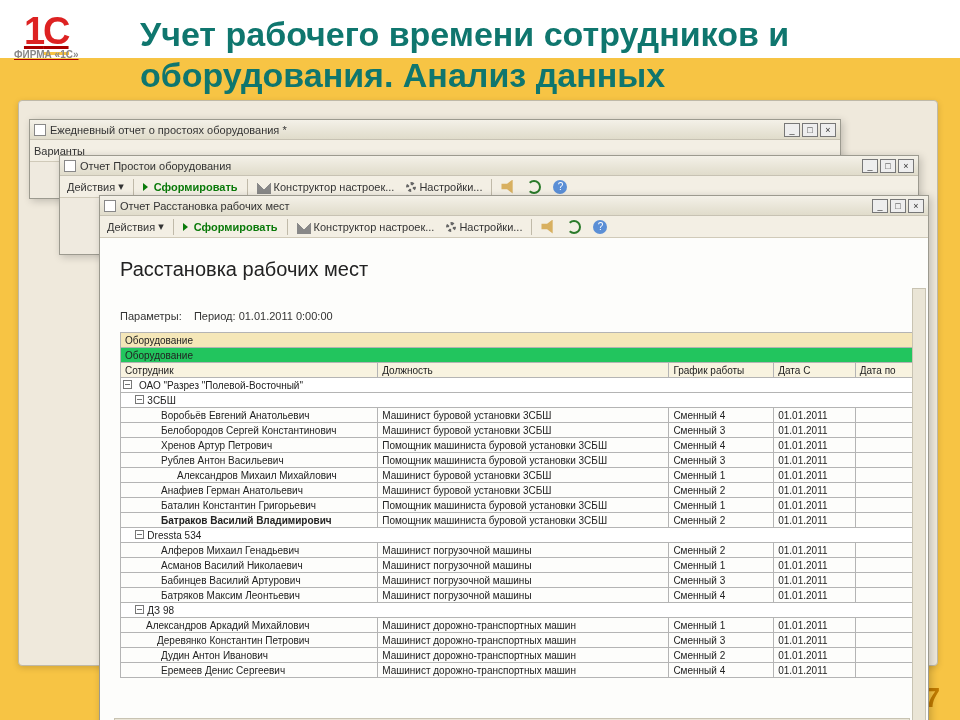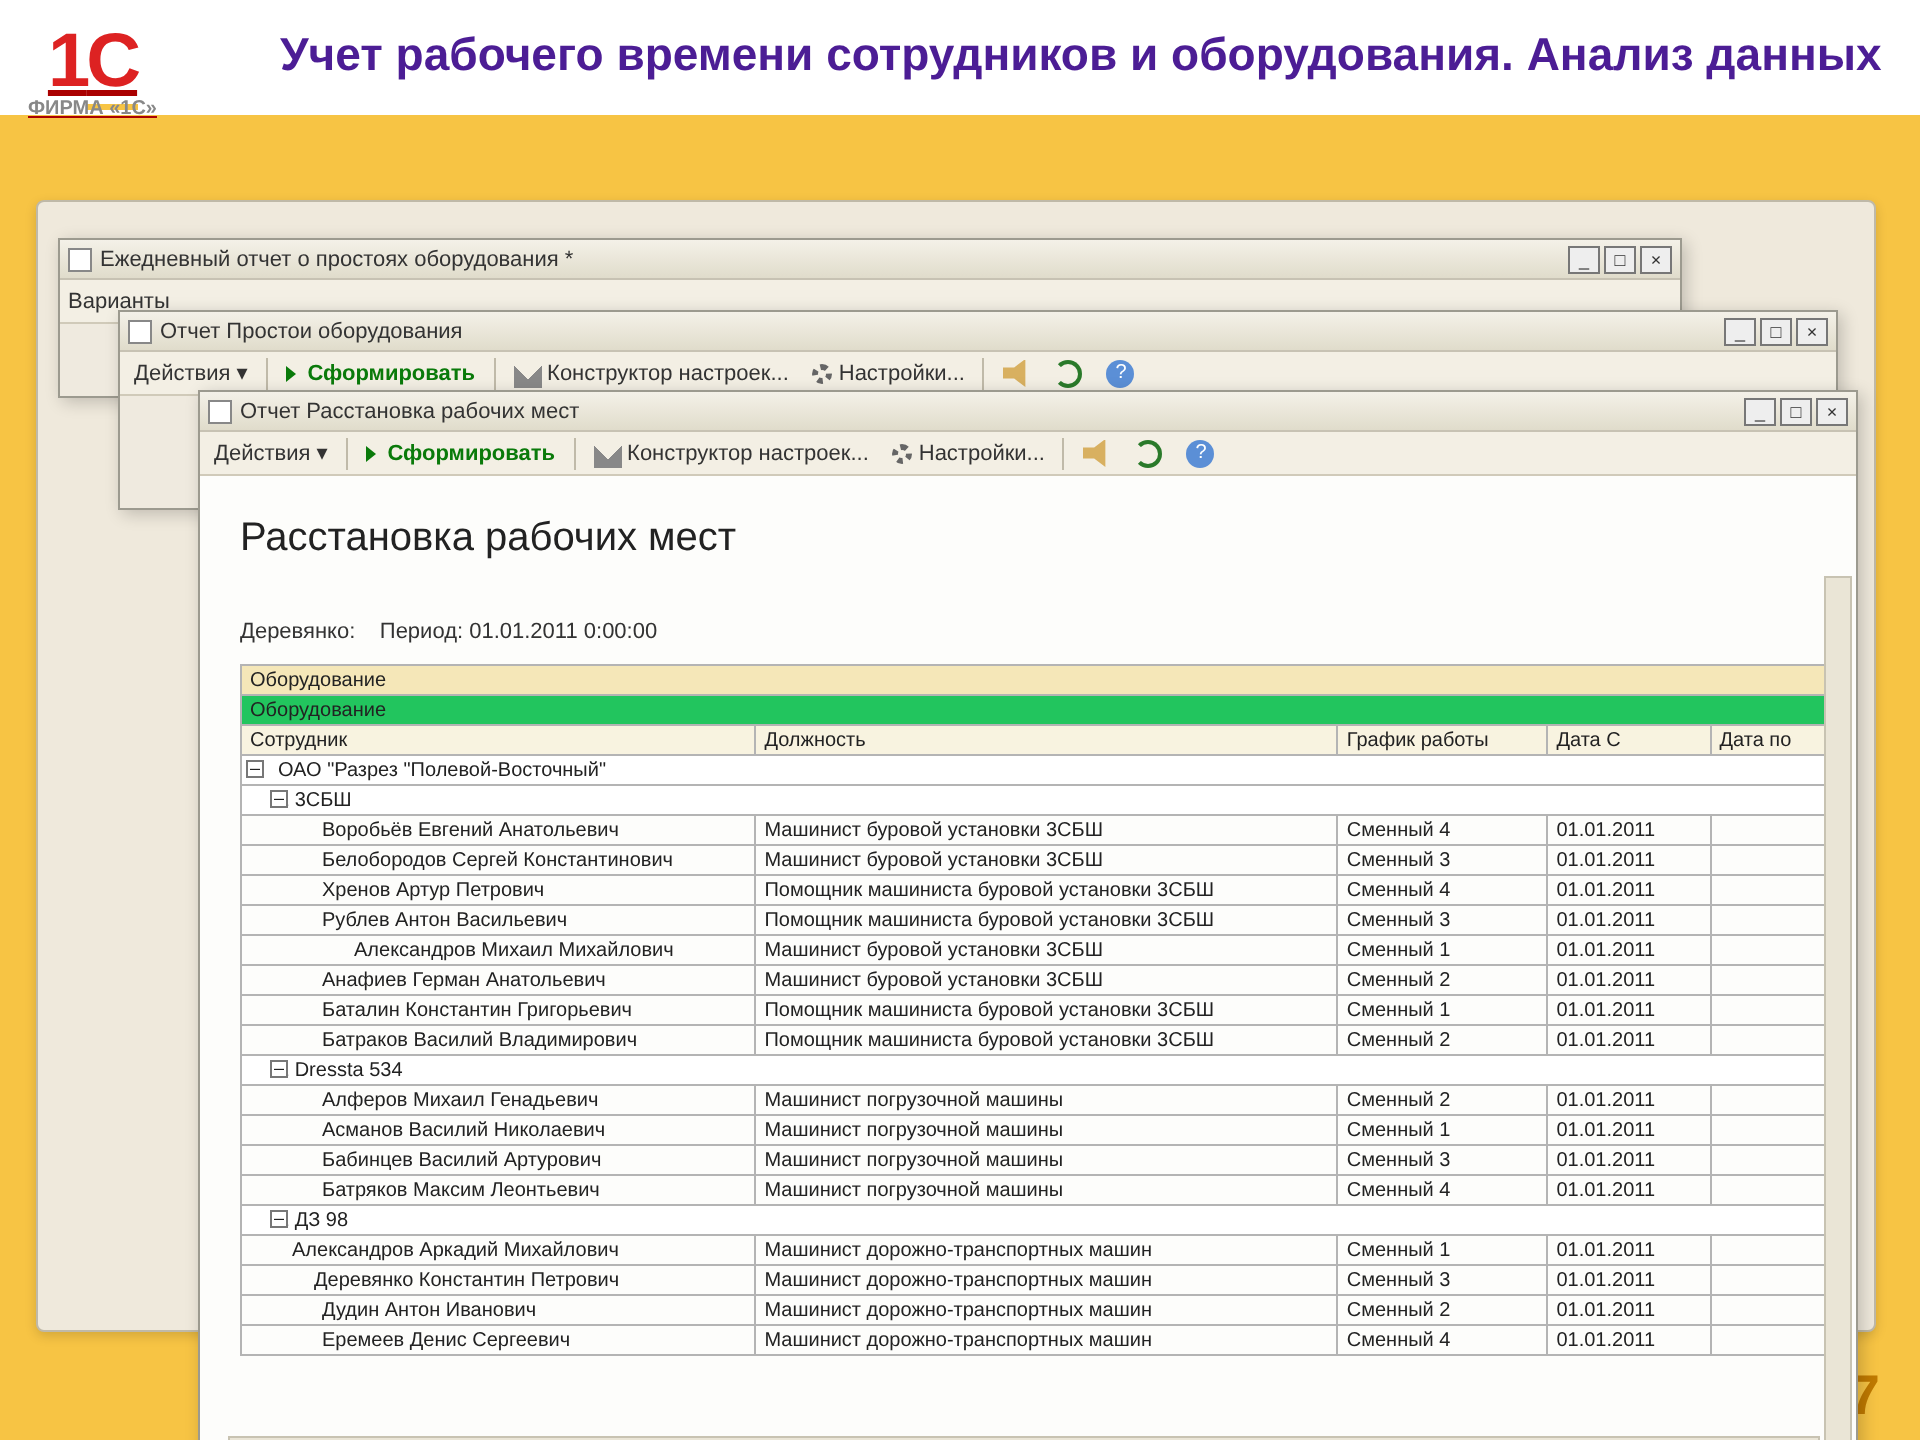--- a/index.html
+++ b/index.html
@@ -13,21 +13,21 @@
   .logo {
     position: absolute; left: 14px; top: 10px;
     text-align: center; color: #a00; text-decoration: underline;
   }
   .logo-1c { font-size: 38px; font-weight: bold; letter-spacing: -2px; }
   .logo-1c .one { color: #d22; }
   .logo-1c .c { color: #d22; border-bottom: 3px solid #f7c444; }
   .logo-sub { font-size: 10px; color: #888; font-weight: bold; margin-top: -4px; }
   .slide-title {
     position: absolute; left: 140px; top: 14px;
-    font-size: 23px; font-weight: bold; color: #4c1d95;
+    font-size: 34px; font-weight: bold; color: #0f766e;
     line-height: 1.2;
   }
   .slide-footer {
     position: absolute; right: 20px; bottom: 6px;
     font-size: 28px; font-weight: bold; color: #c07a00;
   }
   .win-panel {
     position: absolute; left: 18px; top: 100px;
     width: 920px; height: 566px;
     background: #efe9dc; border: 1px solid #bfb9a8;
@@ -191,21 +191,21 @@
           <span class="tb-icon icon-refresh"></span>
         </span>
       <span class="tb-item">
           <span class="tb-icon icon-help">?</span>
         </span>
     </div>
 
     <div class="report-body">
       <div class="report-title">Расстановка рабочих мест</div>
       <div class="params">
-        <span>Деревянко:</span>&nbsp;&nbsp;&nbsp;
+        <span>Параметры:</span>&nbsp;&nbsp;&nbsp;
         <span>Период: 01.01.2011 0:00:00</span>
       </div>
 
       <table class="tbl">
         <tbody>
             <tr class="hdr-org">
               <td colspan="5">Оборудование</td>
             </tr>
         <tr class="hdr-equip">
               <td colspan="5">Оборудование</td>
@@ -268,21 +268,21 @@
               <td></td>
             </tr>
             <tr>
               <td style="padding-left: 40px;">Баталин Константин Григорьевич</td>
               <td>Помощник машиниста буровой установки 3СБШ</td>
               <td>Сменный 1</td>
               <td>01.01.2011</td>
               <td></td>
             </tr>
             <tr>
-              <td style="padding-left: 40px;">Батраков Василий Владимирович</td>
+              <td style="padding-left: 40px; font-weight: bold;">Батраков Василий Владимирович</td>
               <td>Помощник машиниста буровой установки 3СБШ</td>
               <td>Сменный 2</td>
               <td>01.01.2011</td>
               <td></td>
             </tr>
             <tr class="group-row">
               <td colspan="5" class="tree-cell" style="padding-left: 30px;"><span class="tree-minus" style="left: 14px;">–</span>1 Dressta 534</td>
             </tr>
             <tr>
               <td style="padding-left: 40px;">Алферов Михаил Генадьевич</td>

